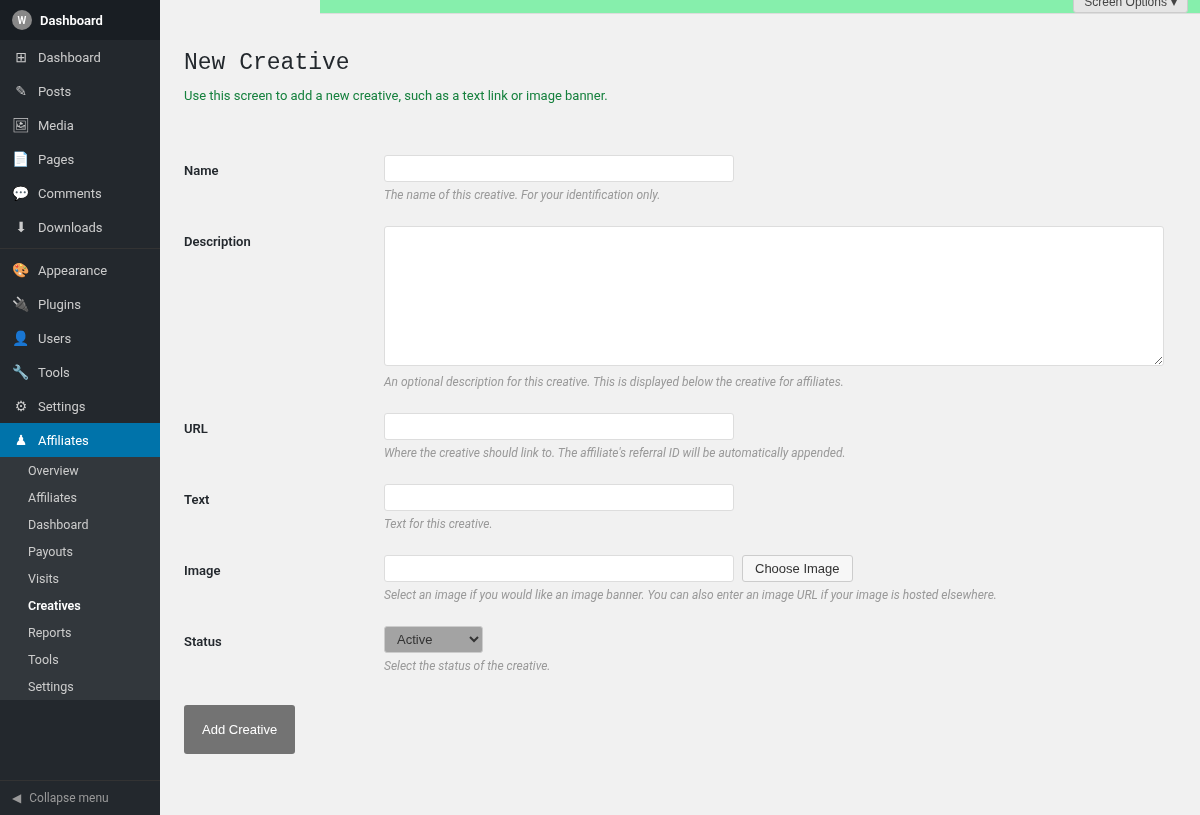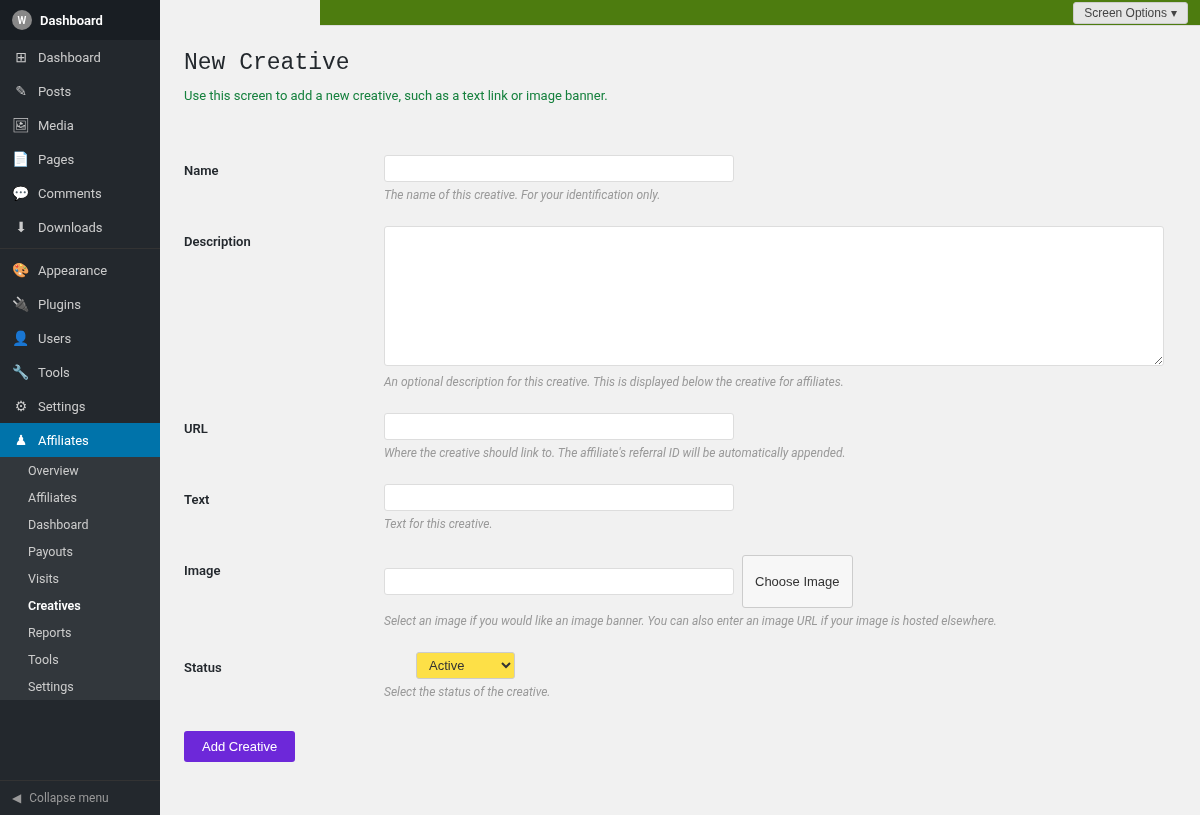--- a/index.html
+++ b/index.html
@@ -63,23 +63,23 @@
       color: #999;
       cursor: pointer;
       font-size: 12px;
       border-top: 1px solid #333;
     }
 
     
     #topbar {
       position: absolute;
       top: 0; left: 160px; right: 0;
-      height: 26px;
-      background: #4d7c0f;
-      display: flex; align-items: center; justify-content: flex-end;
+      height: 14px;
+      background: #86efac;
+      display: flex; align-items: flex-end; justify-content: flex-end;
       padding: 0 12px;
       border-bottom: 1px solid #ddd;
       z-index: 10;
     }
     .screen-options-btn {
       background: #e5e5e5;
       border: 1px solid #ccc;
       border-radius: 3px;
       padding: 3px 10px;
       font-size: 12px;
@@ -158,43 +158,42 @@
       color: #333;
     }
 
     .image-row {
       display: flex; align-items: center; gap: 8px;
     }
     .choose-image-btn {
       background: #f7f7f7;
       border: 1px solid #ccc;
       border-radius: 3px;
-      padding: 18px 12px;
+      padding: 5px 12px;
       font-size: 13px;
       cursor: pointer;
       color: #333;
     }
 
     .status-select {
       padding: 4px 24px 4px 8px;
       border: 1px solid #ccc;
       border-radius: 3px;
       font-size: 13px;
-      background: #fde047;
+      background: #a3a3a3;
       color: #333;
       appearance: auto;
-      margin-left: 32px;
     }
 
     .add-creative-btn {
-      background: #6d28d9;
+      background: #737373;
       color: #fff;
       border: none;
       border-radius: 3px;
-      padding: 8px 18px;
+      padding: 17px 18px;
       font-size: 13px;
       cursor: pointer;
       margin-top: 20px;
     }
 
     
     ::-webkit-scrollbar { width: 6px; }
     ::-webkit-scrollbar-track { background: #1e1e1e; }
     ::-webkit-scrollbar-thumb { background: #555; border-radius: 3px; }
   </style>

